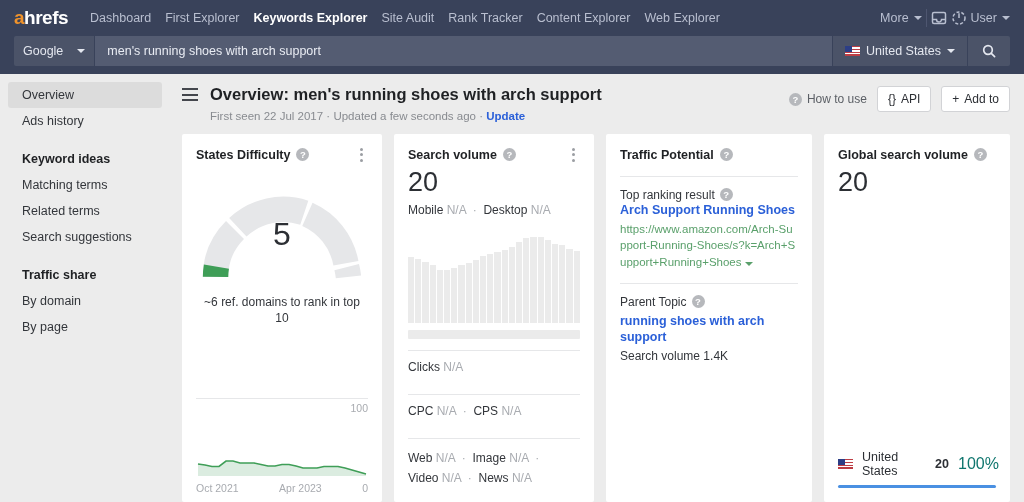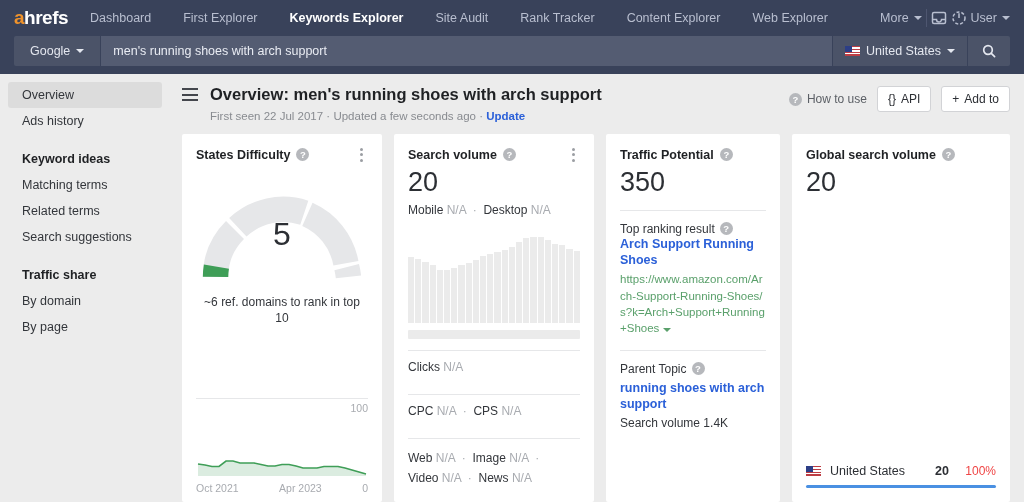--- a/index.html
+++ b/index.html
@@ -10,35 +10,35 @@
     overflow: hidden;
   }
 
   
   .topnav {
     height: 36px; background: #39425a;
     display: flex; align-items: center; padding: 0 14px;
   }
   .logo { font-size: 19px; font-weight: bold; color: #fff; letter-spacing: -0.5px; margin-right: 22px; }
   .logo .a { color: #f0932b; }
-  .nav-items { display: flex; align-items: flex-start; gap: 32px; }
+  .nav-items { display: flex; align-items: flex-start; gap: 14px; }
   .nav-link { font-size: 12.5px; color: #b9bfd0; cursor: pointer; white-space: nowrap; }
   .nav-link.active { color: #ffffff; font-weight: bold; }
   .nav-right { margin-left: auto; display: flex; align-items: center; gap: 4px; }
   .nav-more { font-size: 12.5px; color: #b9bfd0; cursor: pointer; display:flex; align-items:center; gap:5px;}
   .vdiv { width: 1px; height: 18px; background: #4e5670; }
   .ic { width: 16px; height: 16px; display:inline-block; }
   .caret { width:0;height:0;border-left:4px solid transparent;border-right:4px solid transparent;border-top:4.5px solid currentColor;display:inline-block;}
 
   
   .searchbar-wrap { height: 38px; background: #39425a; padding: 0 14px 6px 14px; }
   .searchbar { display: flex; height: 30px; border-radius: 2px; overflow: hidden; }
   .engine-sel {
     background: #4b5368; color: #e4e7ef; font-size: 12.5px;
-    display: flex; align-items: center; gap: 6px; padding: 0 16px;
+    display: flex; align-items: center; gap: 14px; padding: 0 9px;
     border-right: 1px solid #39425a; cursor: pointer;
   }
   .kw-input {
     flex: 1; background: #545c72; border: none; outline: none;
     color: #e9ecf3; font-size: 12.5px; padding: 0 12px;
     font-family: "Liberation Sans", sans-serif;
   }
   .country-sel {
     background: #4b5368; color: #e4e7ef; font-size: 12.5px;
     display: flex; align-items: center; gap: 6px; padding: 0 12px;
@@ -81,21 +81,21 @@
     width: 13px; height: 13px; border-radius: 50%; background: #b6b8bc;
     color: #fff; font-size: 9.5px; font-weight: bold; line-height: 13px;
     text-align: center; display: inline-block; flex: none;
   }
   .kebab { width: 14px; display:flex; flex-direction:column; align-items:center; gap:2.5px; cursor:pointer; }
   .kebab i { width:3px;height:3px;border-radius:50%;background:#9b9ea3;display:block;}
 
   
   .cards { display: flex; gap: 12px; padding: 12px 14px 0 12px; flex: 1; }
   .card { background: #fff; border-radius: 2px; padding: 14px 14px 0 14px; display:flex; flex-direction:column; position:relative; }
-  .c1 { width: 200px; } .c2 { width: 200px; } .c3 { width: 174px; } .c4 { flex:1; }
+  .c1 { width: 200px; } .c2 { width: 200px; } .c3 { width: 206px; } .c4 { flex:1; }
   .card-title { font-size: 12.5px; font-weight: bold; color: #1f2124; display: flex; align-items: center; gap: 6px; }
   .card-title-row { display:flex; align-items:flex-start; }
   .bignum { font-size: 27px; color: #2c2f34; line-height: 1.05; margin-top: 6px; font-weight: normal; }
   .sub-line { font-size: 12px; color: #33363b; margin-top: 7px; }
   .na { color: #a8abb0; }
   .hr { height:1px; background:#e6e7e9; margin: 11px 0 0 0; }
 
   
   .gauge-wrap { position: relative; height: 118px; margin-top: 12px; display:flex; justify-content:center;}
   .gauge-center { position: absolute; top: 44px; left:0; right:0; text-align: center; }
@@ -116,21 +116,21 @@
   .tp-link { font-size: 12.5px; font-weight: bold; color: #2b60d8; line-height: 1.3; cursor:pointer;}
   .tp-url { font-size: 11.5px; color: #5aa06b; line-height: 1.42; margin-top: 3px; word-break: break-all; cursor:pointer;}
   .pt-link { font-size: 12.5px; font-weight: bold; color: #2b60d8; line-height:1.3; margin-top: 4px; cursor:pointer;}
   .pt-vol { font-size: 12px; color: #33363b; margin-top: 4px; }
 
   
   .country-row { margin-top: auto; padding-bottom: 14px; }
   .country-line { display:flex; align-items:center; font-size:12.5px; color:#2c2f34; gap:9px; }
   .country-name { flex:1; }
   .country-val { font-weight: bold; }
-  .country-pct { color:#ef4444; font-size:12px; width:38px; text-align:right;}
+  .country-pct { color:#0f766e; font-size:16px; width:38px; text-align:right;}
   .pbar { height: 3px; background:#4a90e2; margin-top: 7px; border-radius:2px; }
 </style>
 </head>
 <body>
 
 <div class="topnav">
   <div class="logo"><span class="a">a</span><span>hrefs</span></div>
   <div class="nav-items">
     <div class="nav-link">Dashboard</div>
     <div class="nav-link">First Explorer</div>
@@ -358,21 +358,20 @@
           <span>News</span>
           <span class="na">N/A</span>
         </div>
       </div>
 
       <div class="card c3">
         <div class="card-title">
           <span>Traffic Potential</span>
           <span class="qmark">?</span>
         </div>
-        <div class="bignum">350</div>
         <div class="hr" style="margin-top:14px"></div>
 
         <div class="tp-label">
           <span>Top ranking result</span>
           <span class="qmark">?</span>
         </div>
         <div class="tp-link">Arch Support Running Shoes</div>
         <div class="tp-url"><span>https://www.amazon.com/Arch-Support-Running-Shoes/s?k=Arch+Support+Running+Shoes</span> <span class="caret"></span></div>
 
         <div class="hr" style="margin-top:13px"></div>

